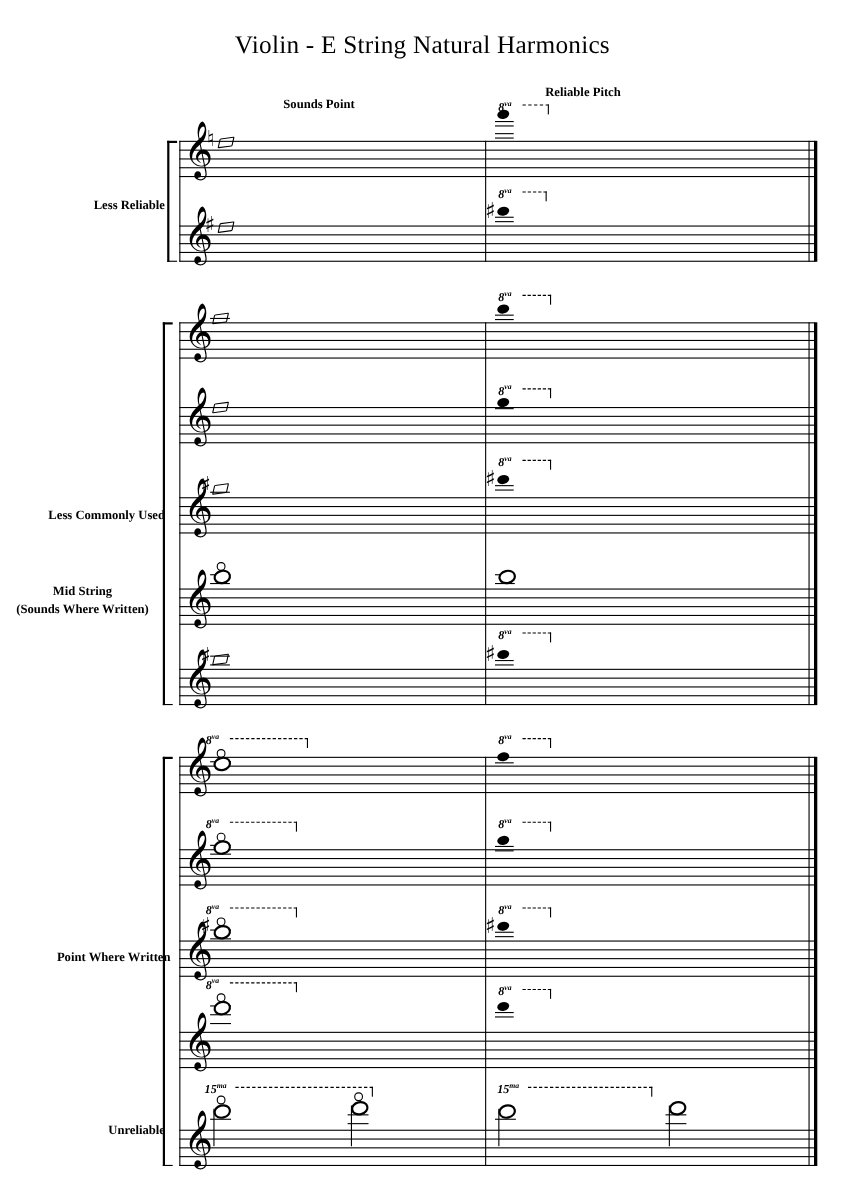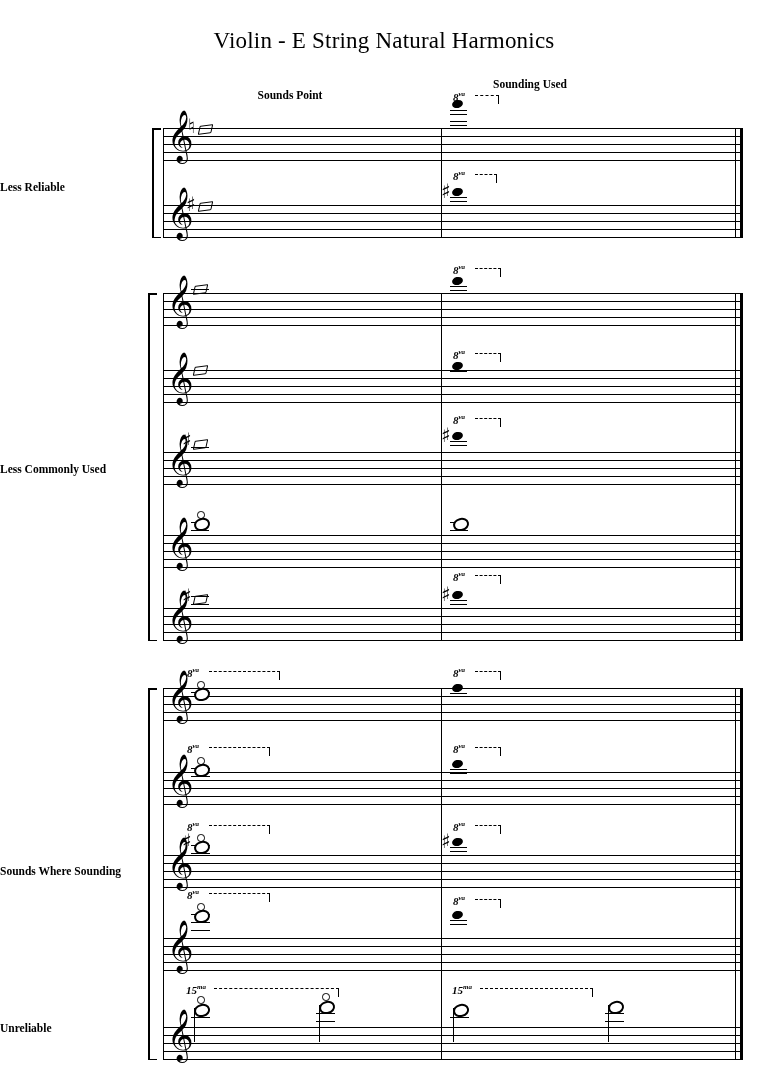--- a/index.html
+++ b/index.html
@@ -37,21 +37,21 @@
     font-weight: bold;
     font-family: "Liberation Serif", serif;
     text-align: center;
     white-space: nowrap;
   }
   .grouplabel {
     position: absolute;
     font-size: 11.5px;
     font-weight: bold;
     font-family: "Liberation Serif", serif;
-    text-align: left;
+    text-align: right;
     white-space: nowrap;
     line-height: 1.35;
   }
   .grouplabel.center { text-align: center; }
 
   
   .staff {
     position: absolute;
     height: 33px;
   }
@@ -195,25 +195,29 @@
   }
 </style>
 </head>
 <body>
 
 <div id="page">
 
   <div class="title">Violin - E String Natural Harmonics</div>
 
   <div class="colhead" style="left:230px; top:89px; width:120px;">Sounds Point</div>
-  <div class="colhead" style="left:470px; top:78px; width:120px;">Sounding Used</div>
+  <div class="colhead" style="left:470px; top:78px; width:120px;">Reliable Pitch</div>
 
   <div class="grouplabel" style="left:0px; top:180px; width:150px;">Less Reliable</div>
   <div class="grouplabel" style="left:0px; top:462px; width:150px;">Less Commonly Used</div>
-  <div class="grouplabel" style="left:0px; top:864px; width:155px;">Sounds Where Sounding</div>
+  <div class="grouplabel center" style="left:0px; top:531px; width:150px;">
+    <div>Mid String</div>
+    <div>(Sounds Where Written)</div>
+  </div>
+  <div class="grouplabel" style="left:0px; top:864px; width:155px;">Point Where Written</div>
   <div class="grouplabel" style="left:0px; top:1021px; width:150px;">Unreliable</div>
 
   <div class="sysbracket" style="left:152px; top:128px; height:110px;">
     <div class="cap top"></div>
     <div class="cap bot"></div>
   </div>
   <div class="barline" style="left:163px; top:128px; height:110px;"></div>
   <div class="finalbar" style="left:740px; top:128px; height:110px;"></div>
   <div class="finalbar-thin" style="left:735px; top:128px; height:110px;"></div>
   <div class="barline" style="left:441px; top:128px; height:110px;"></div>

